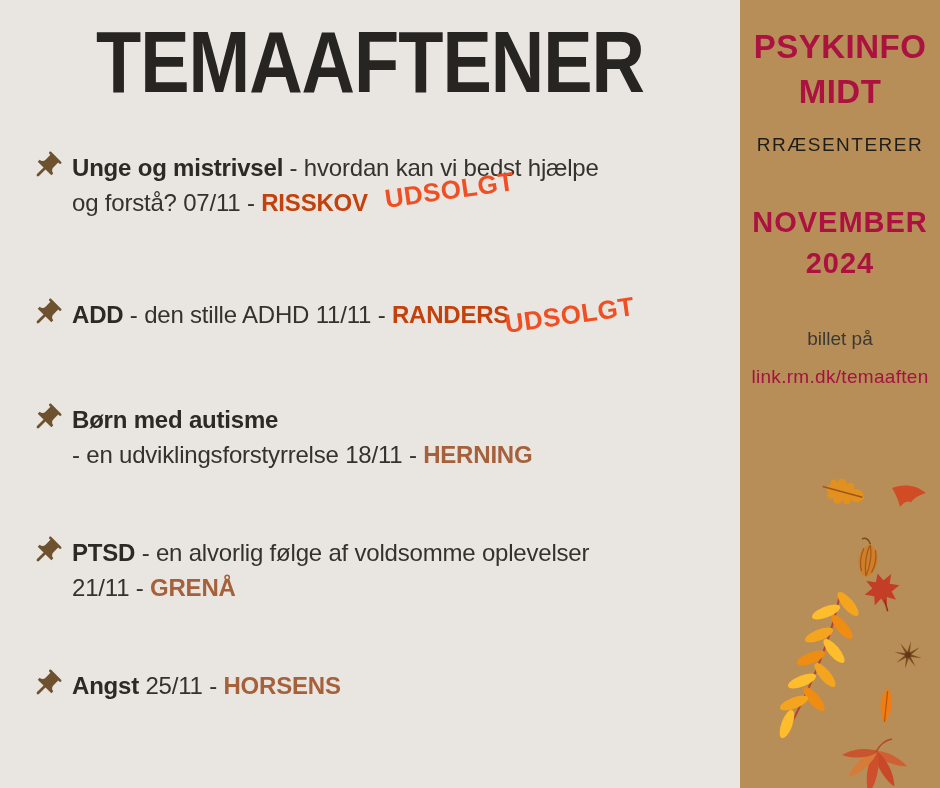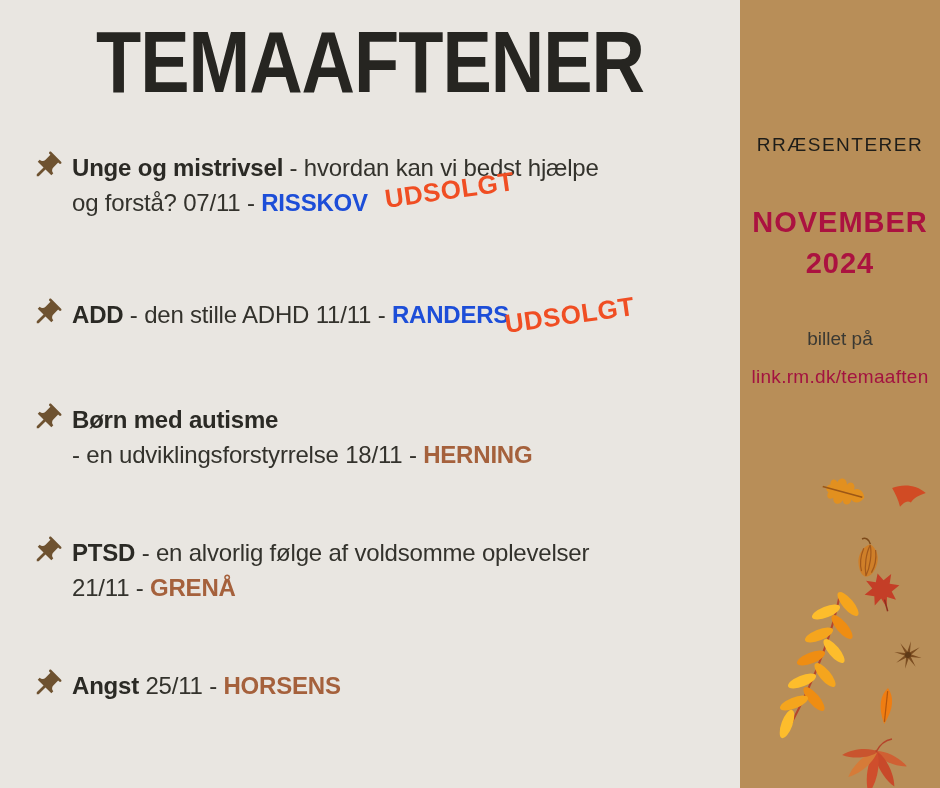--- a/index.html
+++ b/index.html
@@ -28,21 +28,21 @@
   .event .pin {
     position:absolute; left:0; top:0;
   }
   .event .event-text {
     margin-left:42px;
     font-size:24px; line-height:35px; letter-spacing:-0.2px;
     color:#33322c;
   }
   .b { font-weight:700; color:#2b2a25; }
   .loc { font-weight:700; }
-  .loc.brown { color:#1d4ed8;margin-top:22px; }
+  .loc.brown { color:#c2410c;margin-top:22px; }
   .loc.rust  { color:#a5613c; }
   .soldout {
     position:absolute;
     font-size:26px; font-weight:700; letter-spacing:0.5px;
     color:#f04e23;
     transform:rotate(-8deg); transform-origin:left center;
     white-space:nowrap;
   }
   .sidebar {
     position:absolute; left:740px; top:0; width:200px; height:788px;
@@ -140,20 +140,24 @@
     </span>
     <div class="event-text">
       <div><span class="b">Angst</span><span> 25/11 - </span><span class="loc rust">HORSENS</span></div>
     </div>
   </div>
 
 </div>
 
 <div class="sidebar">
 
+  <div class="sb-block brand">
+    <div>PSYKINFO</div>
+    <div>MIDT</div>
+  </div>
 
   <div class="sb-block presents">RRÆSENTERER</div>
 
   <div class="sb-block month">
     <div>NOVEMBER</div>
     <div>2024</div>
   </div>
 
   <div class="sb-block cta">
     <div>billet på</div>

